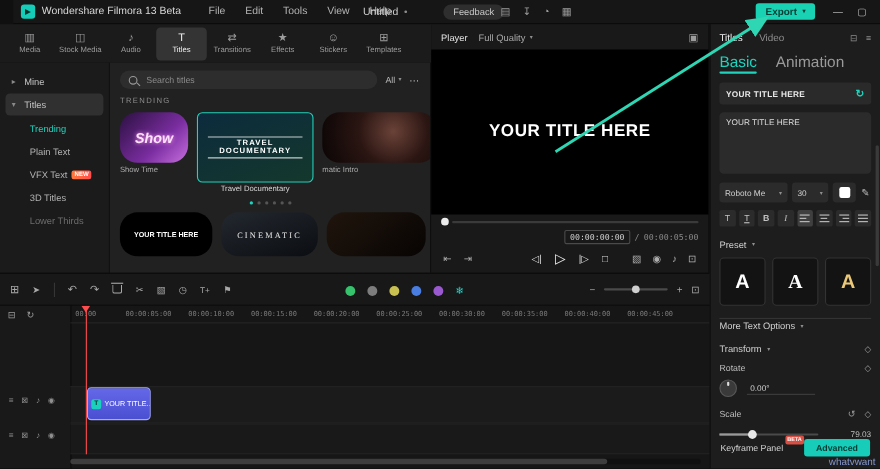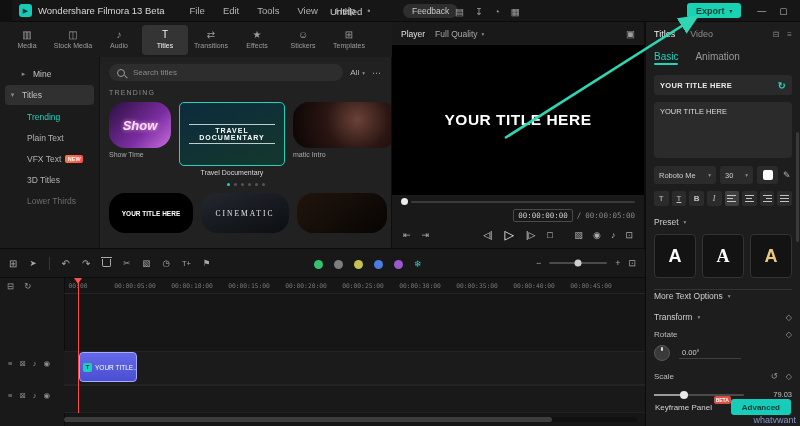--- a/index.html
+++ b/index.html
@@ -20,21 +20,21 @@
 
   
   #tabbar{left:0;top:22px;width:393px;height:35px;background:#1b1b1b;display:flex;align-items:center;padding:0 4px;border-right:1px solid #0d0d0d;}
   .mtab{width:46px;height:30px;display:flex;flex-direction:column;align-items:center;justify-content:center;gap:2px;border-radius:4px;color:#9d9d9d;}
   .mtab .mico{font-size:10px;line-height:10px;}
   .mtab .mlabel{font-size:7px;white-space:nowrap;}
   .mtab.active{background:#343434;color:#f2f2f2;}
 
   
   #sidebar{left:0;top:57px;width:100px;height:191px;background:#1b1b1b;padding-top:7px;border-right:1px solid #111;}
-  .side-item{display:flex;align-items:center;gap:6px;height:20px;padding:0 20px;font-size:8.5px;color:#c2c2c2;}
+  .side-item{display:flex;align-items:center;gap:6px;height:20px;padding:0 9px;font-size:8.5px;color:#c2c2c2;}
   .side-item .chev{color:#8a8a8a;font-size:7px;width:7px;text-align:center;}
   .side-item.selected{background:#303030;border-radius:4px;margin:1px 5px;padding:0 4px;}
   .sub-item{height:21px;display:flex;align-items:center;padding-left:27px;font-size:8.5px;color:#b2b2b2;gap:4px;}
   .sub-item.active{color:#1fd3bd;}
   .sub-item.dim{color:#6d6d6d;}
   .new-badge{background:linear-gradient(90deg,#ff7a3c,#ff4d4d);color:#fff;font-size:5.5px;border-radius:2px;padding:1px 2.5px;font-weight:bold;}
 
   
   #browser{left:100px;top:57px;width:292px;height:191px;background:#212121;padding:7px 9px;overflow:hidden;border-right:1px solid #0d0d0d;}
   .search-row{display:flex;align-items:center;gap:7px;}
@@ -82,21 +82,21 @@
   .tr-left{display:flex;gap:11px;color:#aeaeae;font-size:9px;}
   .tr-center{position:absolute;left:50%;transform:translateX(-50%);display:flex;gap:12px;align-items:center;color:#dcdcdc;font-size:9px;}
   .play-btn{font-size:12.5px;color:#f2f2f2;}
   .tr-right{margin-left:auto;display:flex;gap:10px;color:#aeaeae;font-size:9px;}
 
   
   #inspector{left:645px;top:22px;width:155px;height:404px;background:#1d1d1d;border-left:1px solid #0b0b0b;padding:0 8px;}
   .insp-tabs{display:flex;align-items:center;gap:15px;height:24px;font-size:9px;color:#8f8f8f;}
   .insp-tab.active{color:#f0f0f0;}
   .right-icos{margin-left:auto;display:flex;gap:8px;color:#8a8a8a;font-size:8px;}
-  .subtabs{display:flex;gap:17px;height:20px;align-items:center;font-size:10px;color:#9a9a9a;}
+  .subtabs{display:flex;gap:17px;height:20px;align-items:center;font-size:14px;color:#9a9a9a;}
   .subtab.active{color:#1fd3bd;position:relative;}
   .subtab.active::after{content:'';position:absolute;left:0;right:0;bottom:-3px;height:2px;background:#1fd3bd;border-radius:1px;}
   .insp-header{margin-top:9px;background:#2a2a2a;border-radius:3px;height:20px;display:flex;align-items:center;padding:0 6px;font-size:7.5px;font-weight:bold;color:#eaeaea;letter-spacing:.3px;}
   .apply-ico{margin-left:auto;color:#1fd3bd;font-size:9.5px;}
   .text-area{margin-top:7px;background:#2b2b2b;border-radius:4px;height:46px;padding:5px 6px;font-size:7.5px;color:#dedede;}
   .font-row{display:flex;gap:4px;margin-top:8px;align-items:center;}
   .dd{background:#2b2b2b;border-radius:3px;height:18px;display:flex;align-items:center;padding:0 5px;font-size:7.5px;color:#cfcfcf;gap:3px;box-sizing:border-box;}
   .dd .chev{font-size:5.5px;color:#8f8f8f;margin-left:auto;}
   .dd.font{width:62px;}
   .dd.font .ddtext{overflow:hidden;text-overflow:ellipsis;white-space:nowrap;max-width:44px;}

